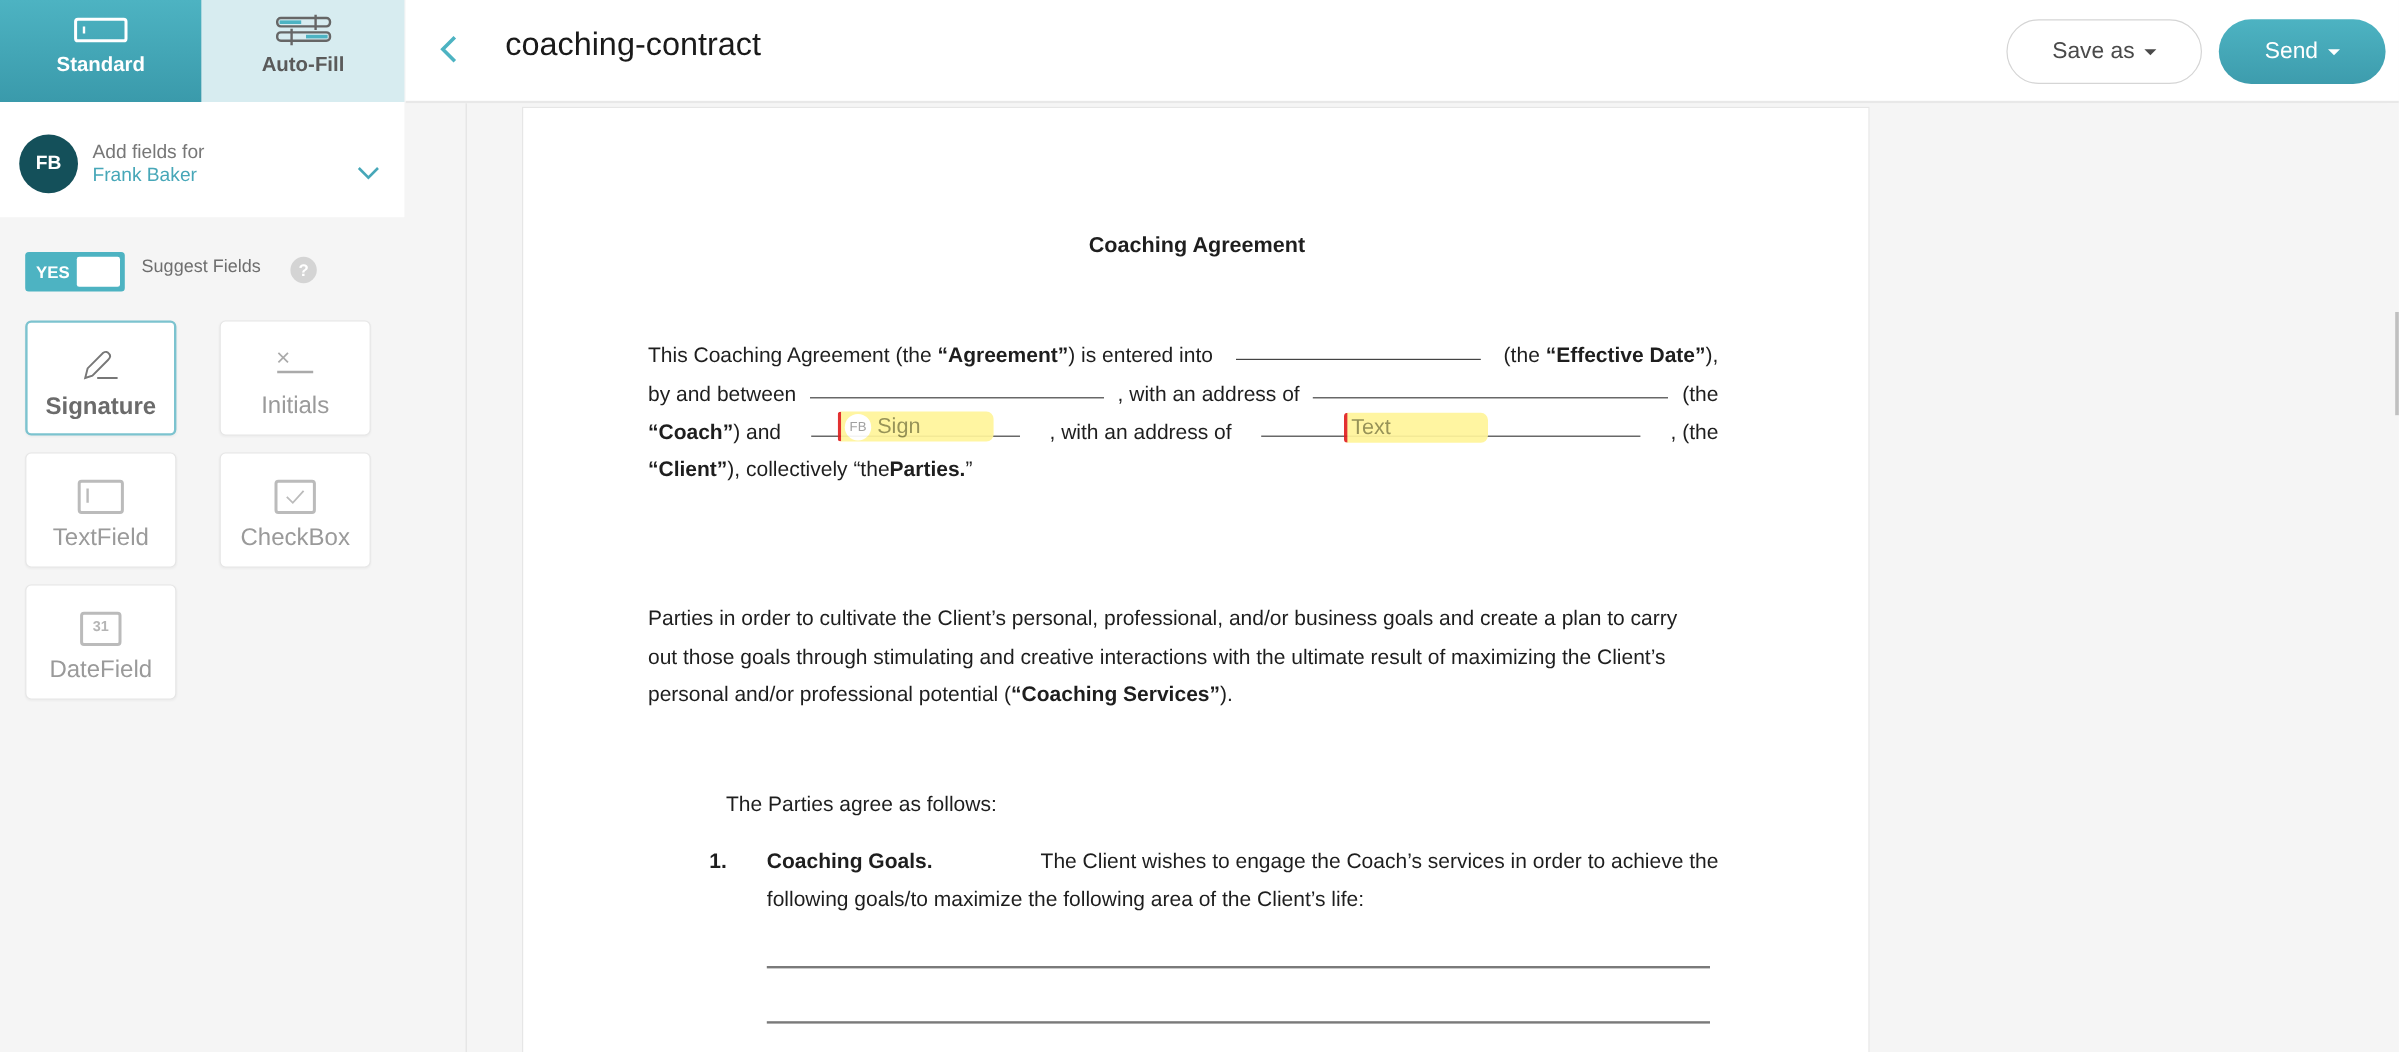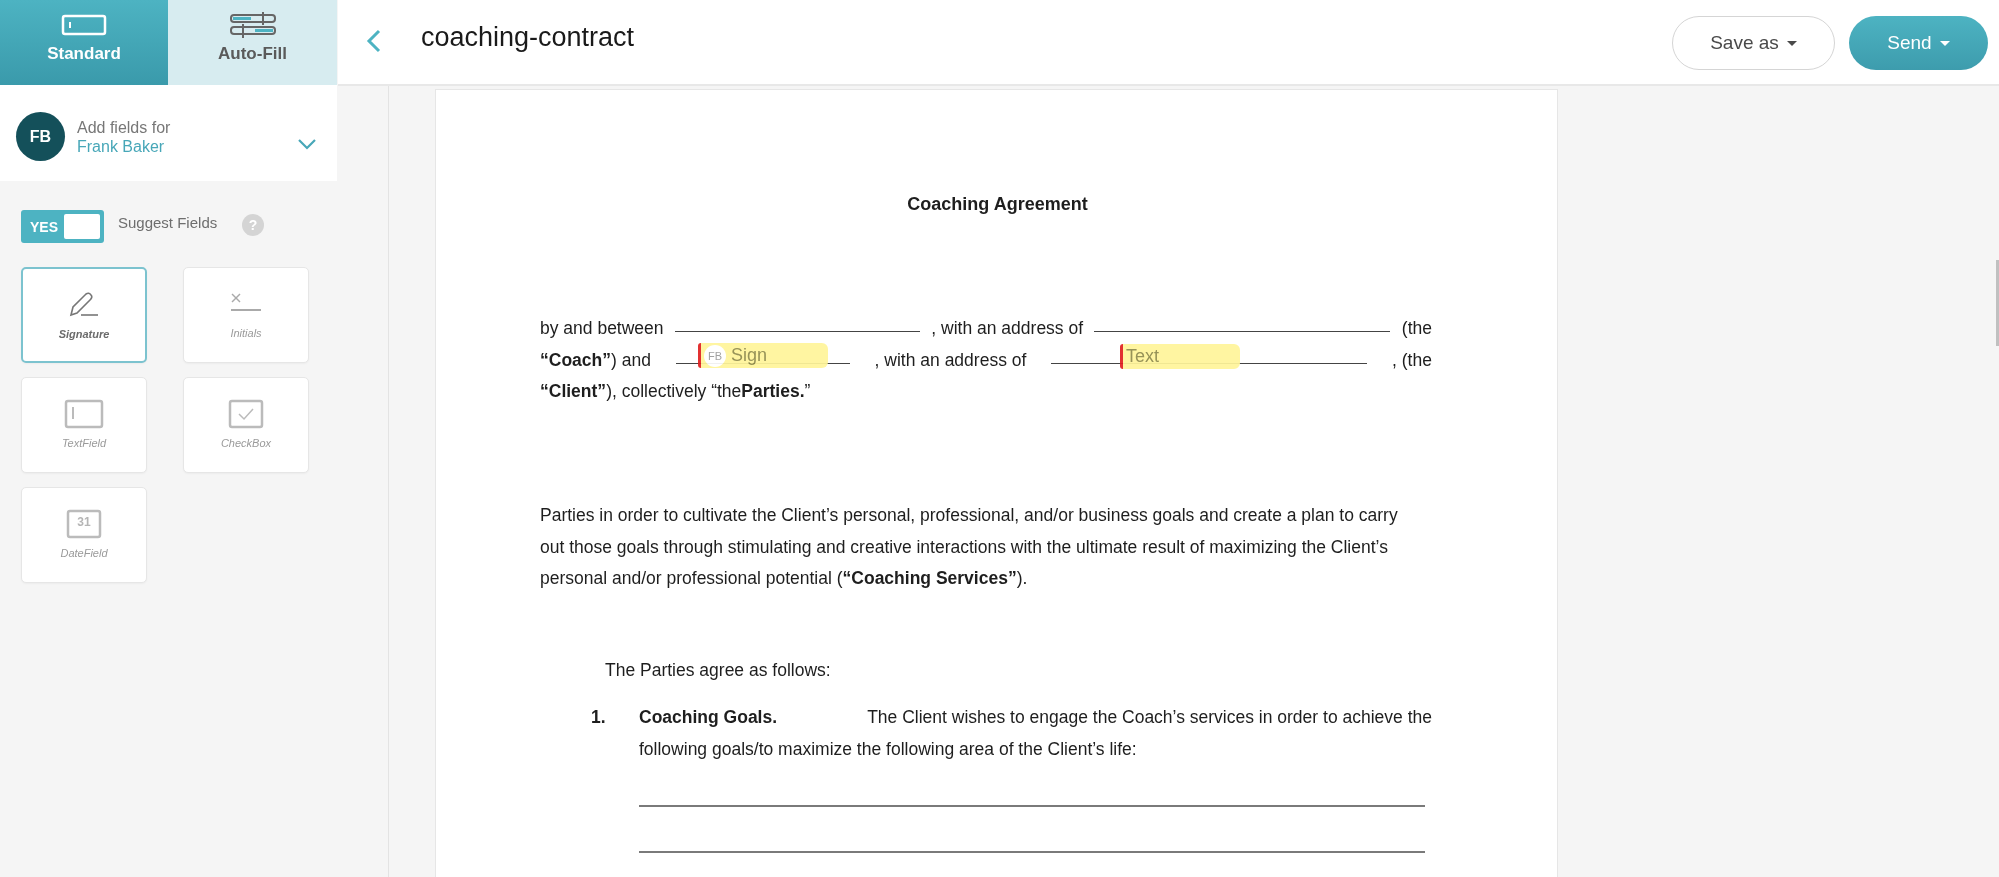--- a/index.html
+++ b/index.html
@@ -24,21 +24,21 @@
 
   #toggle { left: 21px; top: 210px; width: 83px; height: 33px; border-radius: 3px; background: #4db3c2; cursor: pointer; }
   #toggle-yes { left: 9px; top: 9px; font-size: 14px; font-weight: bold; color: #fff; }
   #toggle-knob { left: 43px; top: 4px; width: 36px; height: 25px; background: #fff; border-radius: 2px; }
   #suggest-label { left: 118px; top: 214px; font-size: 15px; color: #6e6e6e; }
   #help-icon { left: 242px; top: 214px; width: 22px; height: 22px; border-radius: 50%; background: #d4d4d4; color: #fff; font-size: 14px; font-weight: bold; display: flex; align-items: center; justify-content: center; cursor: pointer; }
 
   .field-tile { width: 126px; height: 96px; background: #fff; border: 1px solid #e6e6e6; border-radius: 5px; display: flex; flex-direction: column; align-items: center; cursor: pointer; box-shadow: 0 1px 2px rgba(0,0,0,0.04); }
   .field-tile.active { border: 2px solid #7cc3cf; }
   .field-tile .ticon { margin-top: 20px; height: 32px; display: flex; align-items: center; justify-content: center; }
-  .field-tile .tlabel { margin-top: 7px; font-size: 11px; color: #9a9a9a; font-style: italic; }
+  .field-tile .tlabel { margin-top: 7px; font-size: 20px; color: #9a9a9a; }
   .field-tile.active .tlabel { color: #6b6b6b; font-weight: bold; }
 
   
   #header { left: 338px; top: 0; width: 1661px; height: 86px; background: #fff; border-bottom: 2px solid #e8e8e8; }
   #back-button { left: 24px; top: 26px; width: 24px; height: 30px; cursor: pointer; }
   #doc-title { left: 83px; top: 22px; font-size: 27px; color: #1a1a1a; }
   #save-as { left: 1334px; top: 16px; width: 163px; height: 54px; border: 1px solid #d5d5d5; border-radius: 28px; background: #fff; display: flex; align-items: center; justify-content: center; font-size: 19px; color: #4a4a4a; cursor: pointer; }
   #send { left: 1511px; top: 16px; width: 139px; height: 54px; border-radius: 28px; background: linear-gradient(180deg, #4db3c2 0%, #3d9cad 100%); display: flex; align-items: center; justify-content: center; font-size: 19px; color: #fff; cursor: pointer; }
   .caret { display: inline-block; width: 0; height: 0; border-left: 5px solid transparent; border-right: 5px solid transparent; border-top: 5px solid currentColor; margin-left: 8px; vertical-align: middle; }
 
@@ -166,20 +166,25 @@
   </div>
   <div id="send" class="abs">
     <span>Send</span>
     <span class="caret"></span>
   </div>
 </div>
 
 <div id="doc-page" class="abs">
   <div id="doc-heading" class="abs doc-text">Coaching Agreement</div>
 
+  <div class="doc-line doc-text" style="top:196px;">
+    <span><span>This Coaching Agreement (the </span><b>“Agreement”</b><span>) is entered into</span></span>
+    <span class="blank" style="width:204px;"></span>
+    <span><span>(the </span><b>“Effective Date”</b><span>),</span></span>
+  </div>
   <div class="doc-line doc-text" style="top:228px;">
     <span>by and between</span>
     <span class="blank" style="width:245px;"></span>
     <span>, with an address of</span>
     <span class="blank" style="width:296px;"></span>
     <span>(the</span>
   </div>
   <div class="doc-line doc-text" style="top:260px;">
     <span><b>“Coach”</b><span>)  and</span></span>
     <span class="blank" style="width:174px;"></span>

